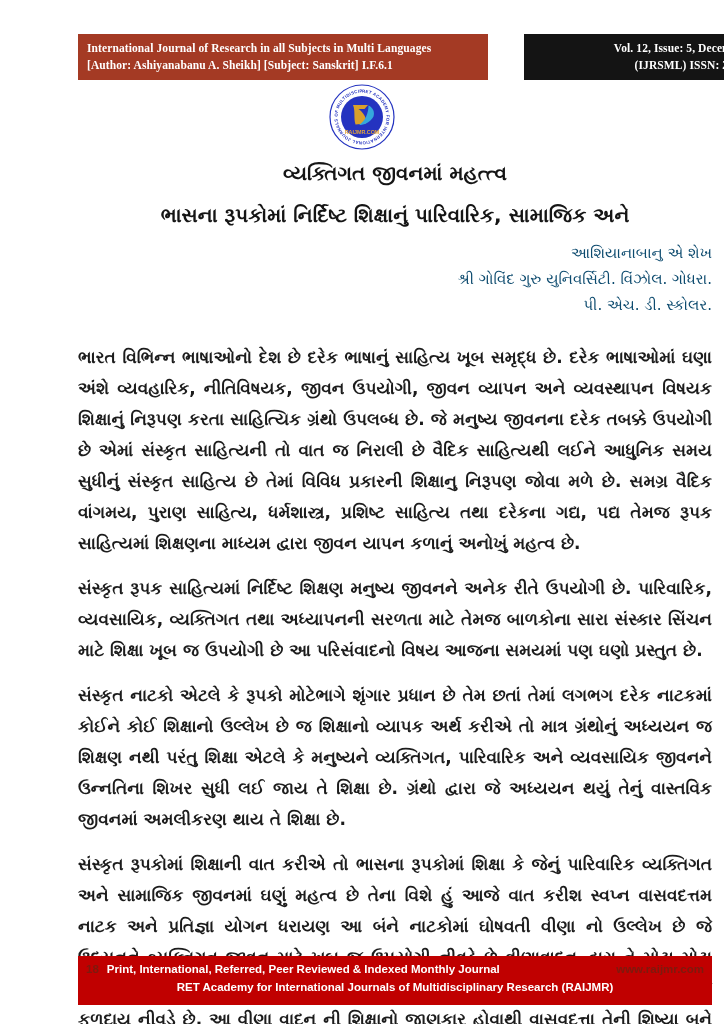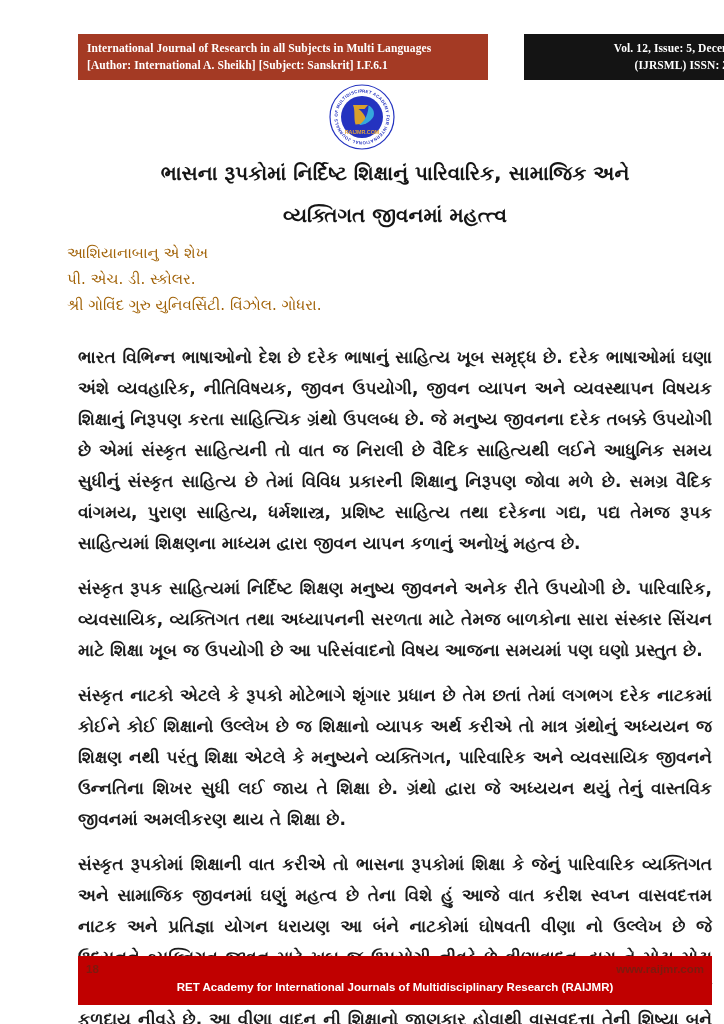--- a/index.html
+++ b/index.html
@@ -33,22 +33,22 @@
   
   .logo { position: absolute; top: 84px; left: 329px; width: 66px; height: 66px; }
 
   
   .title {
     position: absolute; top: 152px; left: 78px; width: 634px;
     text-align: center; font-size: 20px; font-weight: bold;
     line-height: 42px; color: #151515;
   }
   .author-block {
-    position: absolute; top: 240px; left: 67px; width: 634px;
-    text-align: left; font-size: 15px; line-height: 26px; color: #a16207;
+    position: absolute; top: 240px; left: 78px; width: 634px;
+    text-align: right; font-size: 15px; line-height: 26px; color: #0c4a6e;
   }
 
   
   .body-text {
     position: absolute; top: 342px; left: 78px; width: 634px;
     font-size: 17px; line-height: 31px; color: #1c1c1c;
     text-align: justify;
   }
   .body-text p { margin-bottom: 14px; font-weight: bold; }
 
@@ -65,21 +65,21 @@
   .foot-center { text-align: center; line-height: 18px; }
 </style>
 </head>
 <body>
 
 <div class="page">
 
   <header class="masthead">
     <div class="mast-left">
       <div>International Journal of Research in all Subjects in Multi Languages</div>
-      <div>[Author: International A. Sheikh] [Subject: Sanskrit] I.F.6.1</div>
+      <div>[Author: Ashiyanabanu A. Sheikh] [Subject: Sanskrit] I.F.6.1</div>
     </div>
     <div class="mast-right">
       <div>Vol. 12, Issue: 5, December: 2024</div>
       <div>(IJRSML) ISSN: 2321 - 5333</div>
     </div>
   </header>
 
   <div class="logo">
     <svg viewBox="0 0 66 66" width="66" height="66">
       <circle cx="33" cy="33" r="32" fill="#ffffff" stroke="#2433C0" stroke-width="1.2"></circle>
@@ -90,38 +90,39 @@
         <textPath href="#ringPath">RET ACADEMY FOR INTERNATIONAL JOURNALS OF MULTIDISCIPLINARY RESEARCH</textPath>
       </text>
       <circle cx="33" cy="33" r="21" fill="#2433C0"></circle>
       <path d="M24 21 h15 l-3.5 4 h-6 c4.5 3.5 8.5 8 7.5 14.5 l-10.5 1 c-2-6.5 0-13.5-2.5-19.5 z" fill="#D9A02B"></path>
       <path d="M39.5 21.5 c4.5 2 6.5 6.5 5 11 c-3 6-9.5 8.5-14.5 8.5 c6.5-4 9.5-12.5 9.5-19.5 z" fill="#35A8DC"></path>
       <text x="33" y="49.5" text-anchor="middle" font-size="5.4" font-weight="bold" fill="#E2A43C" font-family="Liberation Sans, sans-serif">RAIJMR.COM</text>
     </svg>
   </div>
 
   <h1 class="title">
+    <div>વ્યક્તિગત જીવનમાં મહત્ત્વ</div>
     <div>ભાસના રૂપકોમાં નિર્દિષ્ટ શિક્ષાનું પારિવારિક, સામાજિક અને</div>
-    <div>વ્યક્તિગત જીવનમાં મહત્ત્વ</div>
   </h1>
 
   <div class="author-block">
     <div>આશિયાનાબાનુ એ શેખ</div>
+    <div>શ્રી ગોવિંદ ગુરુ યુનિવર્સિટી. વિંઝોલ. ગોધરા.</div>
     <div>પી. એચ. ડી. સ્કોલર.</div>
-    <div>શ્રી ગોવિંદ ગુરુ યુનિવર્સિટી. વિંઝોલ. ગોધરા.</div>
   </div>
 
   <div class="body-text">
     <p>ભારત વિભિન્ન ભાષાઓનો દેશ છે દરેક ભાષાનું સાહિત્ય ખૂબ સમૃદ્ધ છે. દરેક ભાષાઓમાં ઘણા અંશે વ્યવહારિક, નીતિવિષયક, જીવન ઉપયોગી, જીવન વ્યાપન અને વ્યવસ્થાપન વિષયક શિક્ષાનું નિરૂપણ કરતા સાહિત્યિક ગ્રંથો ઉપલબ્ધ છે. જે મનુષ્ય જીવનના દરેક તબક્કે ઉપયોગી છે એમાં સંસ્કૃત સાહિત્યની તો વાત જ નિરાલી છે વૈદિક સાહિત્યથી લઈને આધુનિક સમય સુધીનું સંસ્કૃત સાહિત્ય છે તેમાં વિવિધ પ્રકારની શિક્ષાનુ નિરૂપણ જોવા મળે છે. સમગ્ર વૈદિક વાંગમય, પુરાણ સાહિત્ય, ધર્મશાસ્ત્ર, પ્રશિષ્ટ સાહિત્ય તથા દરેકના ગદ્ય, પદ્ય તેમજ રૂપક સાહિત્યમાં શિક્ષણના માધ્યમ દ્વારા જીવન યાપન કળાનું અનોખું મહત્વ છે.</p>
     <p>સંસ્કૃત રૂપક સાહિત્યમાં નિર્દિષ્ટ શિક્ષણ મનુષ્ય જીવનને અનેક રીતે ઉપયોગી છે. પારિવારિક, વ્યવસાયિક, વ્યક્તિગત તથા અધ્યાપનની સરળતા માટે તેમજ બાળકોના સારા સંસ્કાર સિંચન માટે શિક્ષા ખૂબ જ ઉપયોગી છે આ પરિસંવાદનો વિષય આજના સમયમાં પણ ઘણો પ્રસ્તુત છે.</p>
     <p>સંસ્કૃત નાટકો એટલે કે રૂપકો મોટેભાગે શૃંગાર પ્રધાન છે તેમ છતાં તેમાં લગભગ દરેક નાટકમાં કોઈને કોઈ શિક્ષાનો ઉલ્લેખ છે જ શિક્ષાનો વ્યાપક અર્થ કરીએ તો માત્ર ગ્રંથોનું અધ્યયન જ શિક્ષણ નથી પરંતુ શિક્ષા એટલે કે મનુષ્યને વ્યક્તિગત, પારિવારિક અને વ્યવસાયિક જીવનને ઉન્નતિના શિખર સુધી લઈ જાય તે શિક્ષા છે. ગ્રંથો દ્વારા જે અધ્યયન થયું તેનું વાસ્તવિક જીવનમાં અમલીકરણ થાય તે શિક્ષા છે.</p>
     <p>સંસ્કૃત રૂપકોમાં શિક્ષાની વાત કરીએ તો ભાસના રૂપકોમાં શિક્ષા કે જેનું પારિવારિક વ્યક્તિગત અને સામાજિક જીવનમાં ઘણું મહત્વ છે તેના વિશે હું આજે વાત કરીશ સ્વપ્ન વાસવદત્તમ નાટક અને પ્રતિજ્ઞા યોગન ધરાયણ આ બંને નાટકોમાં ઘોષવતી વીણા નો ઉલ્લેખ છે જે ઉદયનને વ્યક્તિગત જીવન માટે ખૂબ જ ઉપયોગી નીવડે છે વીણાવાદન દ્વારા તે મોટા મોટા હાથીઓને વર્ષ કરી શકતો હતો. વીણા વાદનની શિક્ષા તેને વ્યક્તિગત જીવનમાં ખૂબ જ ફળદાય નીવડે છે. આ વીણા વાદન ની શિક્ષાનો જાણકાર હોવાથી વાસવદત્તા તેની શિષ્યા બને છે અને આગળ જતા તેની પત્ની પણ બને છે</p>
   </div>
 
   <footer class="pagefoot">
     <div class="foot-row">
       <span class="foot-pageno">18</span>
+      <span>Print, International, Referred, Peer Reviewed &amp; Indexed Monthly Journal</span>
       <span class="foot-site">www.raijmr.com</span>
     </div>
     <div class="foot-center">RET Academy for International Journals of Multidisciplinary Research (RAIJMR)</div>
   </footer>
 
 </div>
 
 </body></html>

